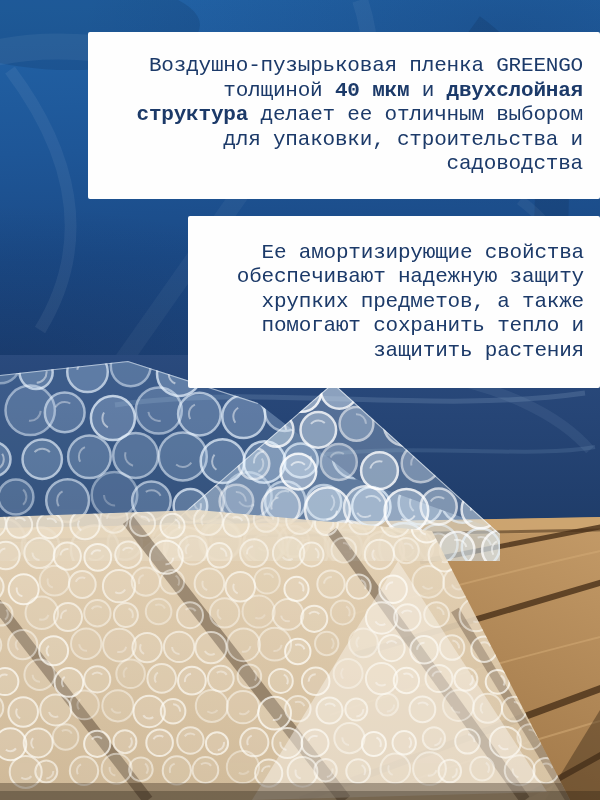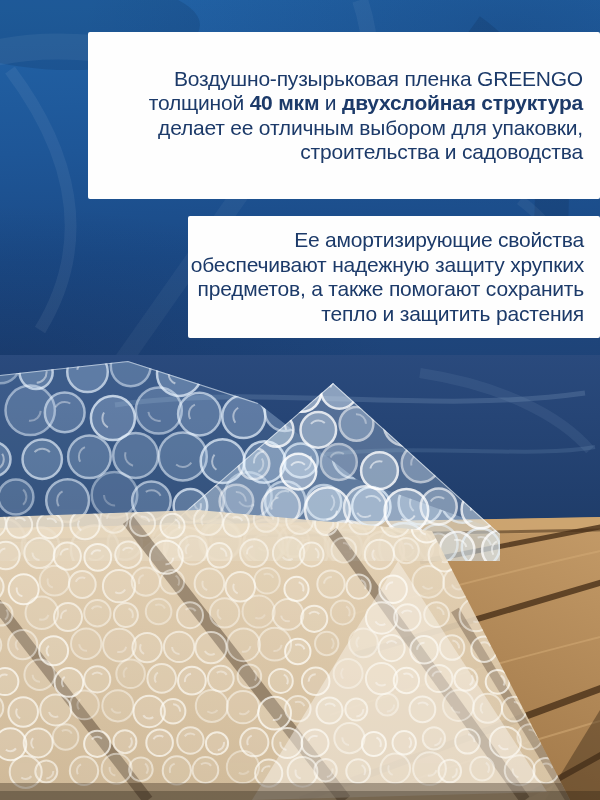--- a/index.html
+++ b/index.html
@@ -1,37 +1,37 @@
 <!DOCTYPE html>
 <html><head>
 <meta charset="utf-8">
 <style>
   html,body{margin:0;padding:0;background:#fff;}
   .canvas{
     position:relative;width:600px;height:800px;overflow:hidden;
-    background:#1d5191;font-family:Liberation Sans, sans-serif;
+    background:#1d5191;font-family:Liberation Mono, monospace;
   }
   
   .bg-top{
     position:absolute;left:0;top:0;width:600px;height:365px;
     background:
       radial-gradient(130% 90% at 85% 8%, rgba(10,30,70,.20), transparent 55%),
       radial-gradient(120% 80% at 0% 100%, rgba(8,24,60,.22), transparent 55%),
       linear-gradient(178deg,#2264a8 0%,#1e5697 40%,#1b4a86 68%,#1f4377 100%);
   }
   .bg-top svg{position:absolute;left:0;top:0;}
   
   .photo{position:absolute;left:0;top:355px;width:600px;height:445px;display:block;}
   
   .card{
     position:absolute;right:0;background:#fefefe;border-radius:2px;
     display:flex;align-items:center;justify-content:flex-end;
   }
   .card-1{left:88px;top:32px;height:167px;}
-  .card-2{left:188px;top:216px;height:122px;}
+  .card-2{left:188px;top:216px;height:172px;}
   .card p{
     margin:0;text-align:right;color:#1c3a69;
     font-size:21px;line-height:24.5px;letter-spacing:-0.2px;font-weight:400;
   }
   .card-1 p{max-width:478px;padding-right:17px;}
   .card-2 p{max-width:398px;padding-right:16px;}
   .card p strong{font-weight:700;}
 </style>
 </head>
 <body>

